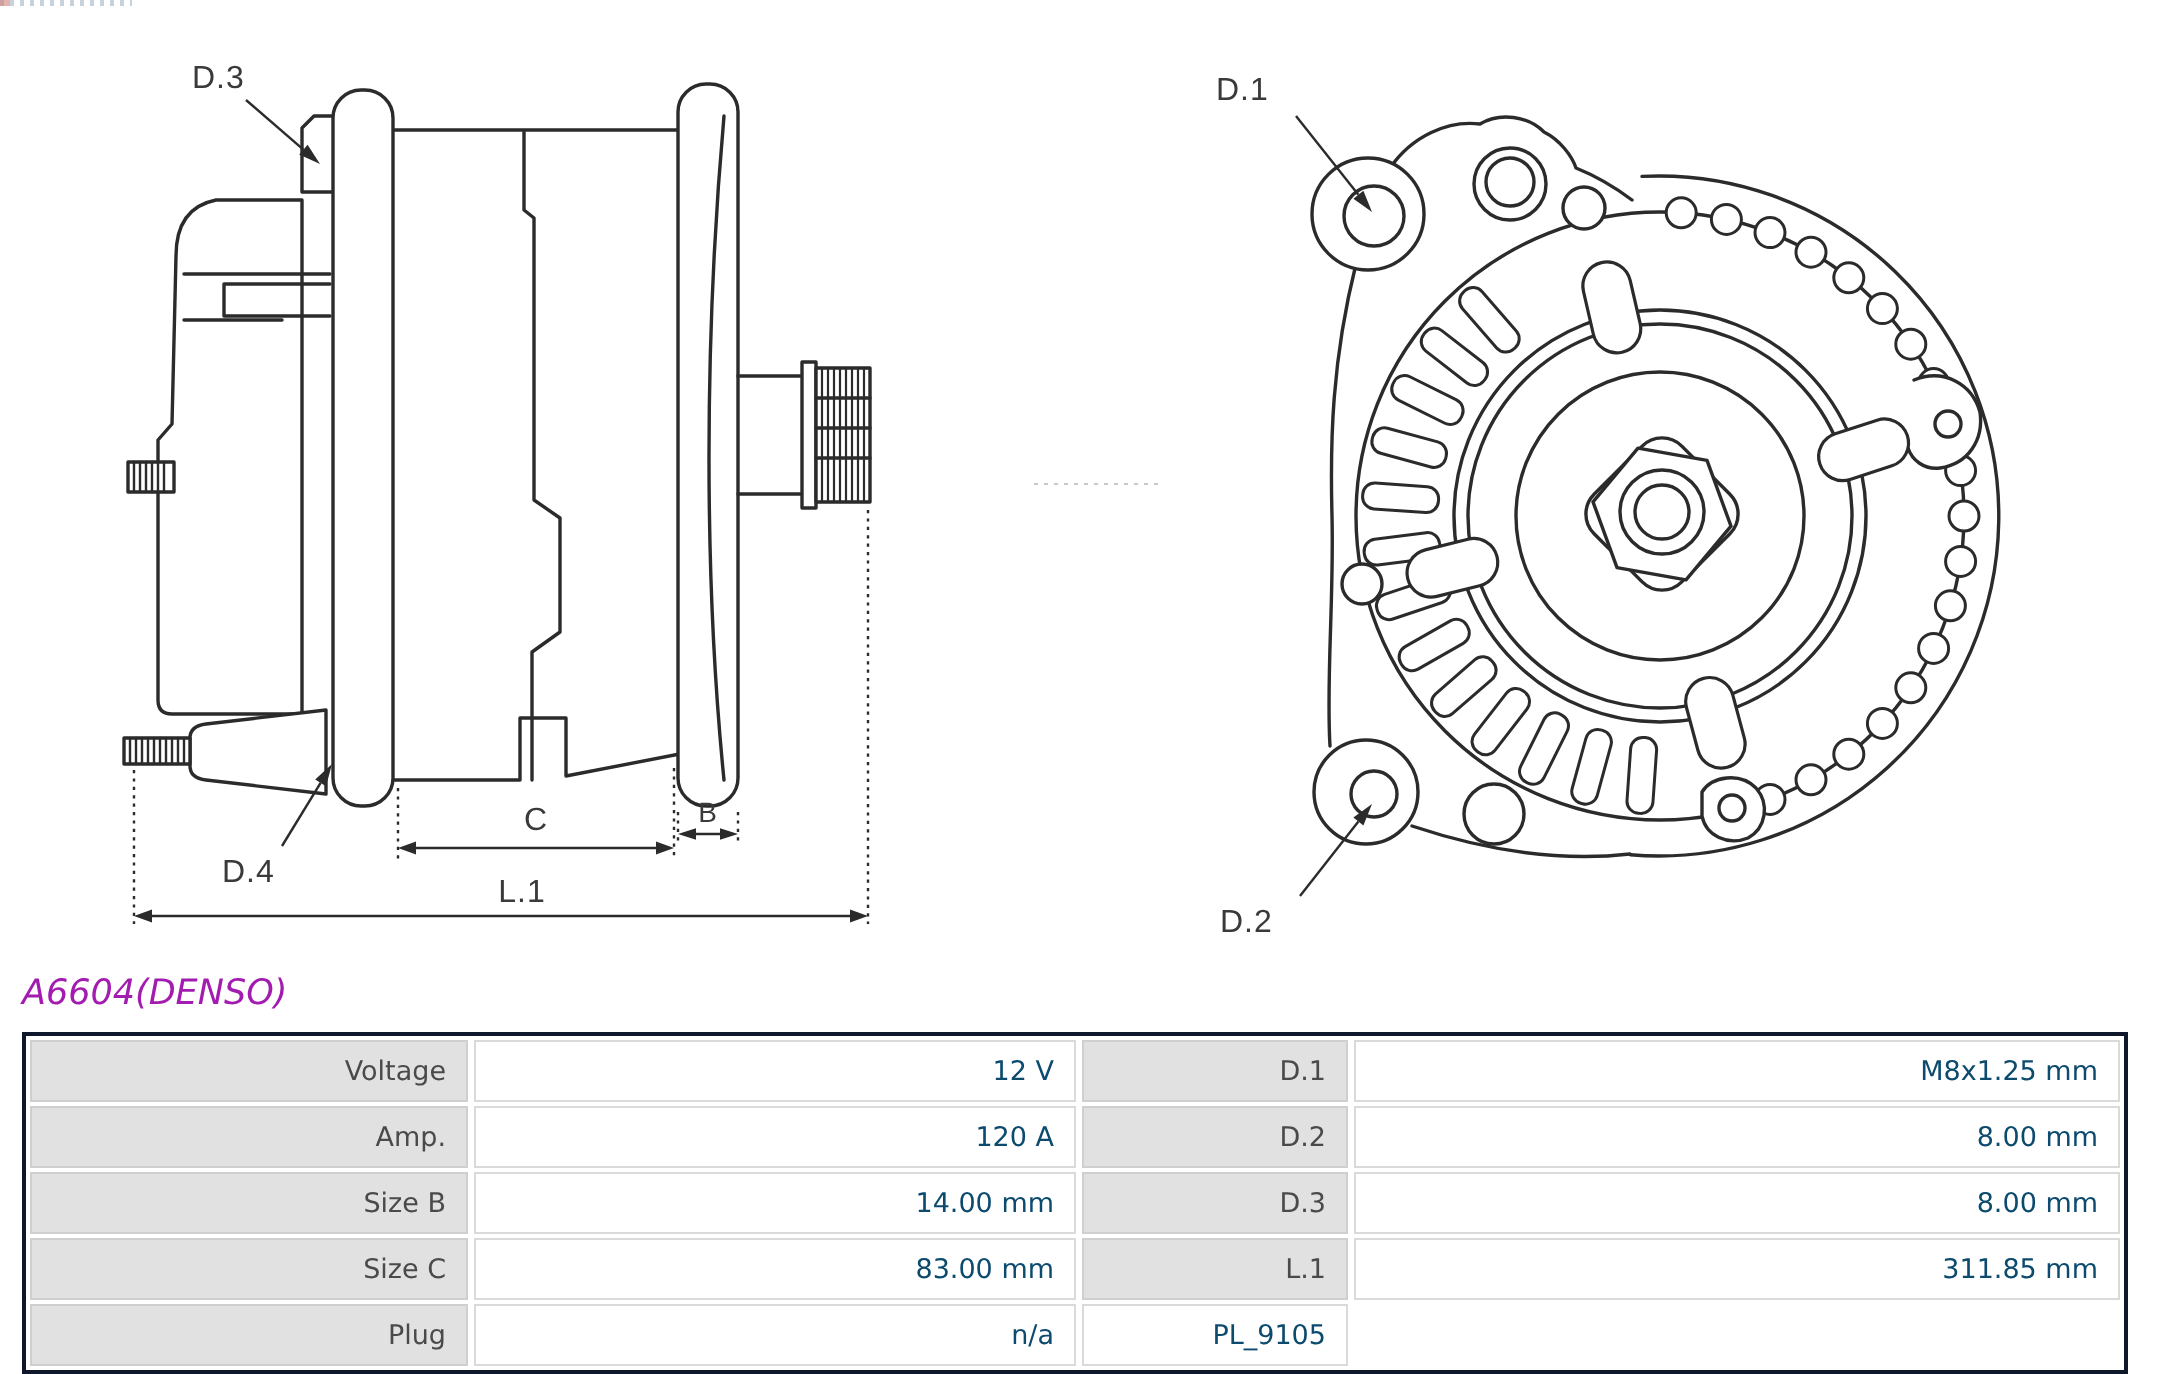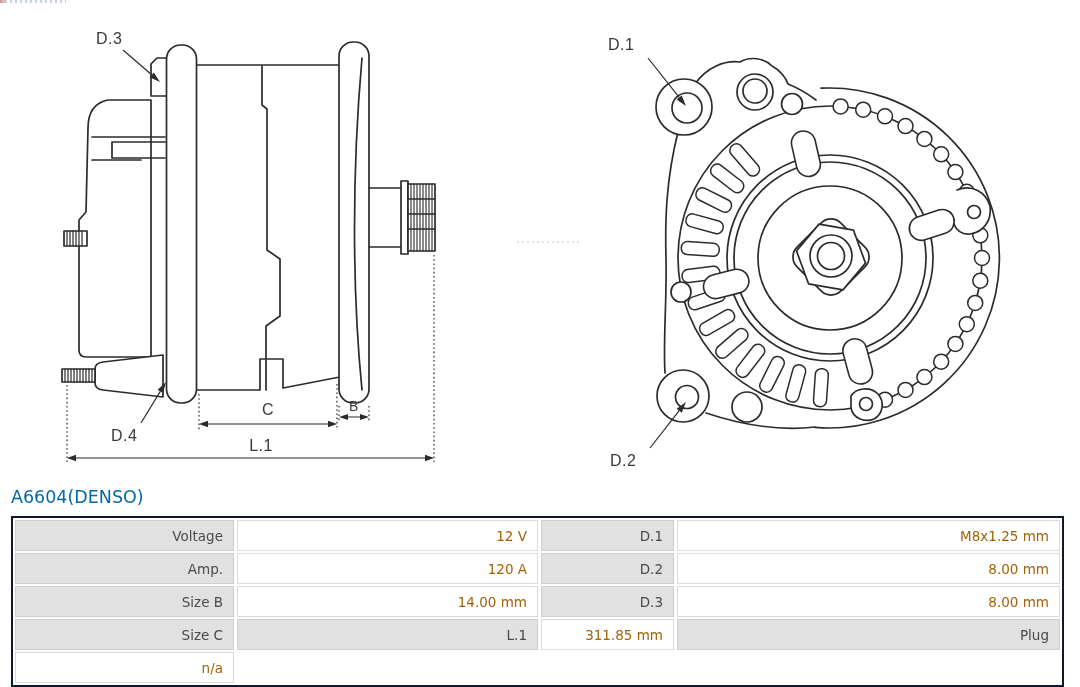--- a/index.html
+++ b/index.html
@@ -5,28 +5,28 @@
   html,body{margin:0;padding:0;background:#fff;}
   .page{position:relative;width:1080px;height:687px;background:#ffffff;overflow:hidden;
         font-family:"DejaVu Sans","Liberation Sans",sans-serif;padding-left:24px;}
   .artifact{position:absolute;left:0;top:0;width:66px;height:3px;
     background-image:linear-gradient(90deg,rgba(205,120,110,.55) 0,rgba(205,120,110,.55) 5px,transparent 5px),
                      repeating-linear-gradient(90deg,#c7d2dd 0,#c7d2dd 2px,transparent 2px,transparent 5px);}
   .drawing{position:absolute;left:0;top:0;width:1080px;height:480px;}
   .dimlbl{font-family:"Liberation Sans",sans-serif;font-size:16px;fill:#3a3a3a;letter-spacing:.5px;}
   .dimlbl-sm{font-size:14px;}
   .mid{text-anchor:middle;}
-  .part-title{position:absolute;left:11px;top:486px;font-size:17.5px;line-height:22px;color:#0369a1;}
+  .part-title{position:absolute;left:11px;top:486px;font-size:17.5px;line-height:22px;color:#a21caf;font-style:italic;}
   .spec-wrap{position:absolute;left:11px;top:516px;width:1053px;box-sizing:border-box;
              border:2px solid #0f172a;background:#fff;padding:2px;}
   .spec-grid{display:grid;grid-template-columns:219px 301px 133px 1fr;gap:2px 3px;}
   .cell{height:31px;display:flex;align-items:center;justify-content:flex-end;
         padding-right:10px;font-size:13.5px;box-sizing:border-box;white-space:nowrap;}
   .lab{background:#e1e1e1;border:1px solid #cfcfcf;color:#4a4a4a;}
-  .val{background:#ffffff;border:1px solid #dadada;color:#a16207;}
+  .val{background:#ffffff;border:1px solid #dadada;color:#0c4a6e;}
 </style>
 </head>
 <body>
 
 <div class="page">
 
   <div class="artifact"></div>
 
   <svg class="drawing" viewBox="0 0 1080 480" xmlns="http://www.w3.org/2000/svg">
 
@@ -176,21 +176,23 @@
       <div class="cell val">120 A</div>
       <div class="cell lab">D.2</div>
       <div class="cell val">8.00 mm</div>
 
       <div class="cell lab">Size B</div>
       <div class="cell val">14.00 mm</div>
       <div class="cell lab">D.3</div>
       <div class="cell val">8.00 mm</div>
 
       <div class="cell lab">Size C</div>
+      <div class="cell val">83.00 mm</div>
       <div class="cell lab">L.1</div>
       <div class="cell val">311.85 mm</div>
 
       <div class="cell lab">Plug</div>
       <div class="cell val">n/a</div>
+      <div class="cell val">PL_9105</div>
     </div>
   </div>
 
 </div>
 
 </body></html>

